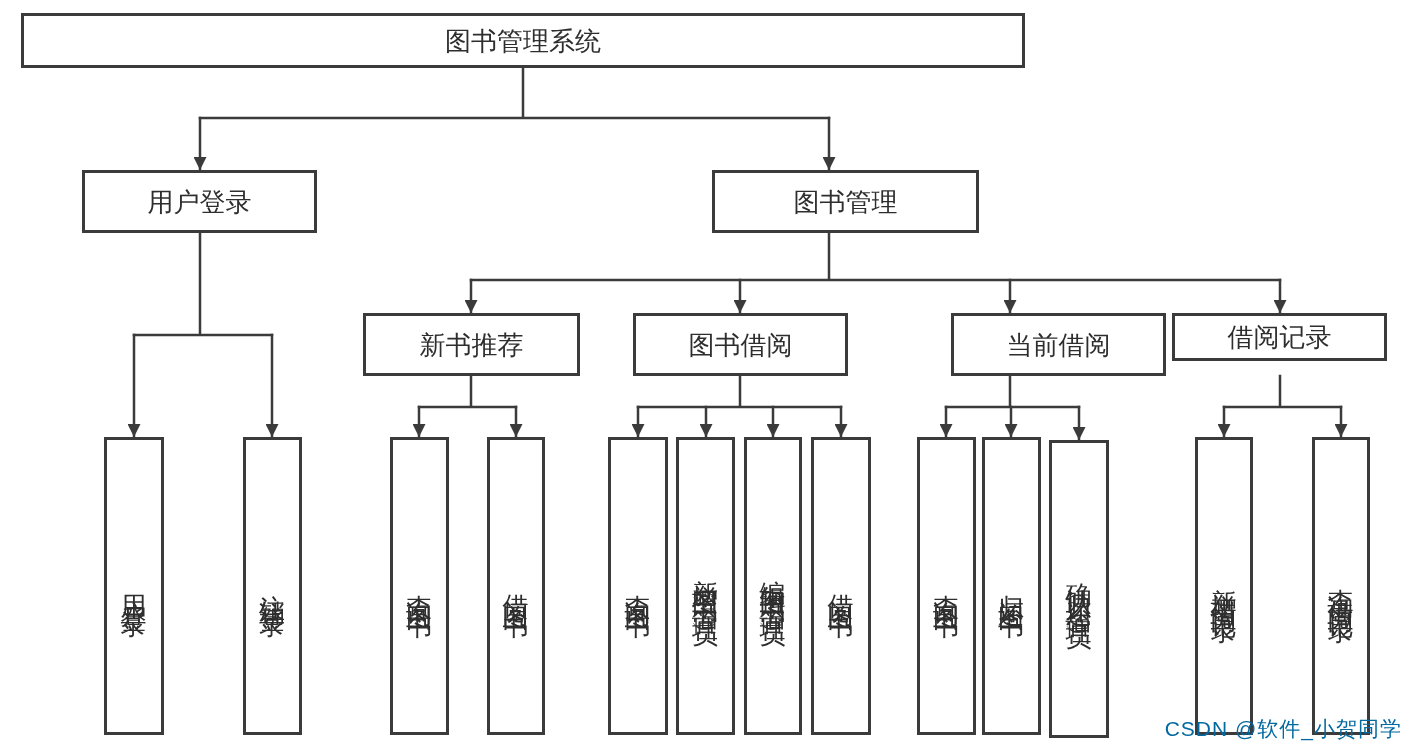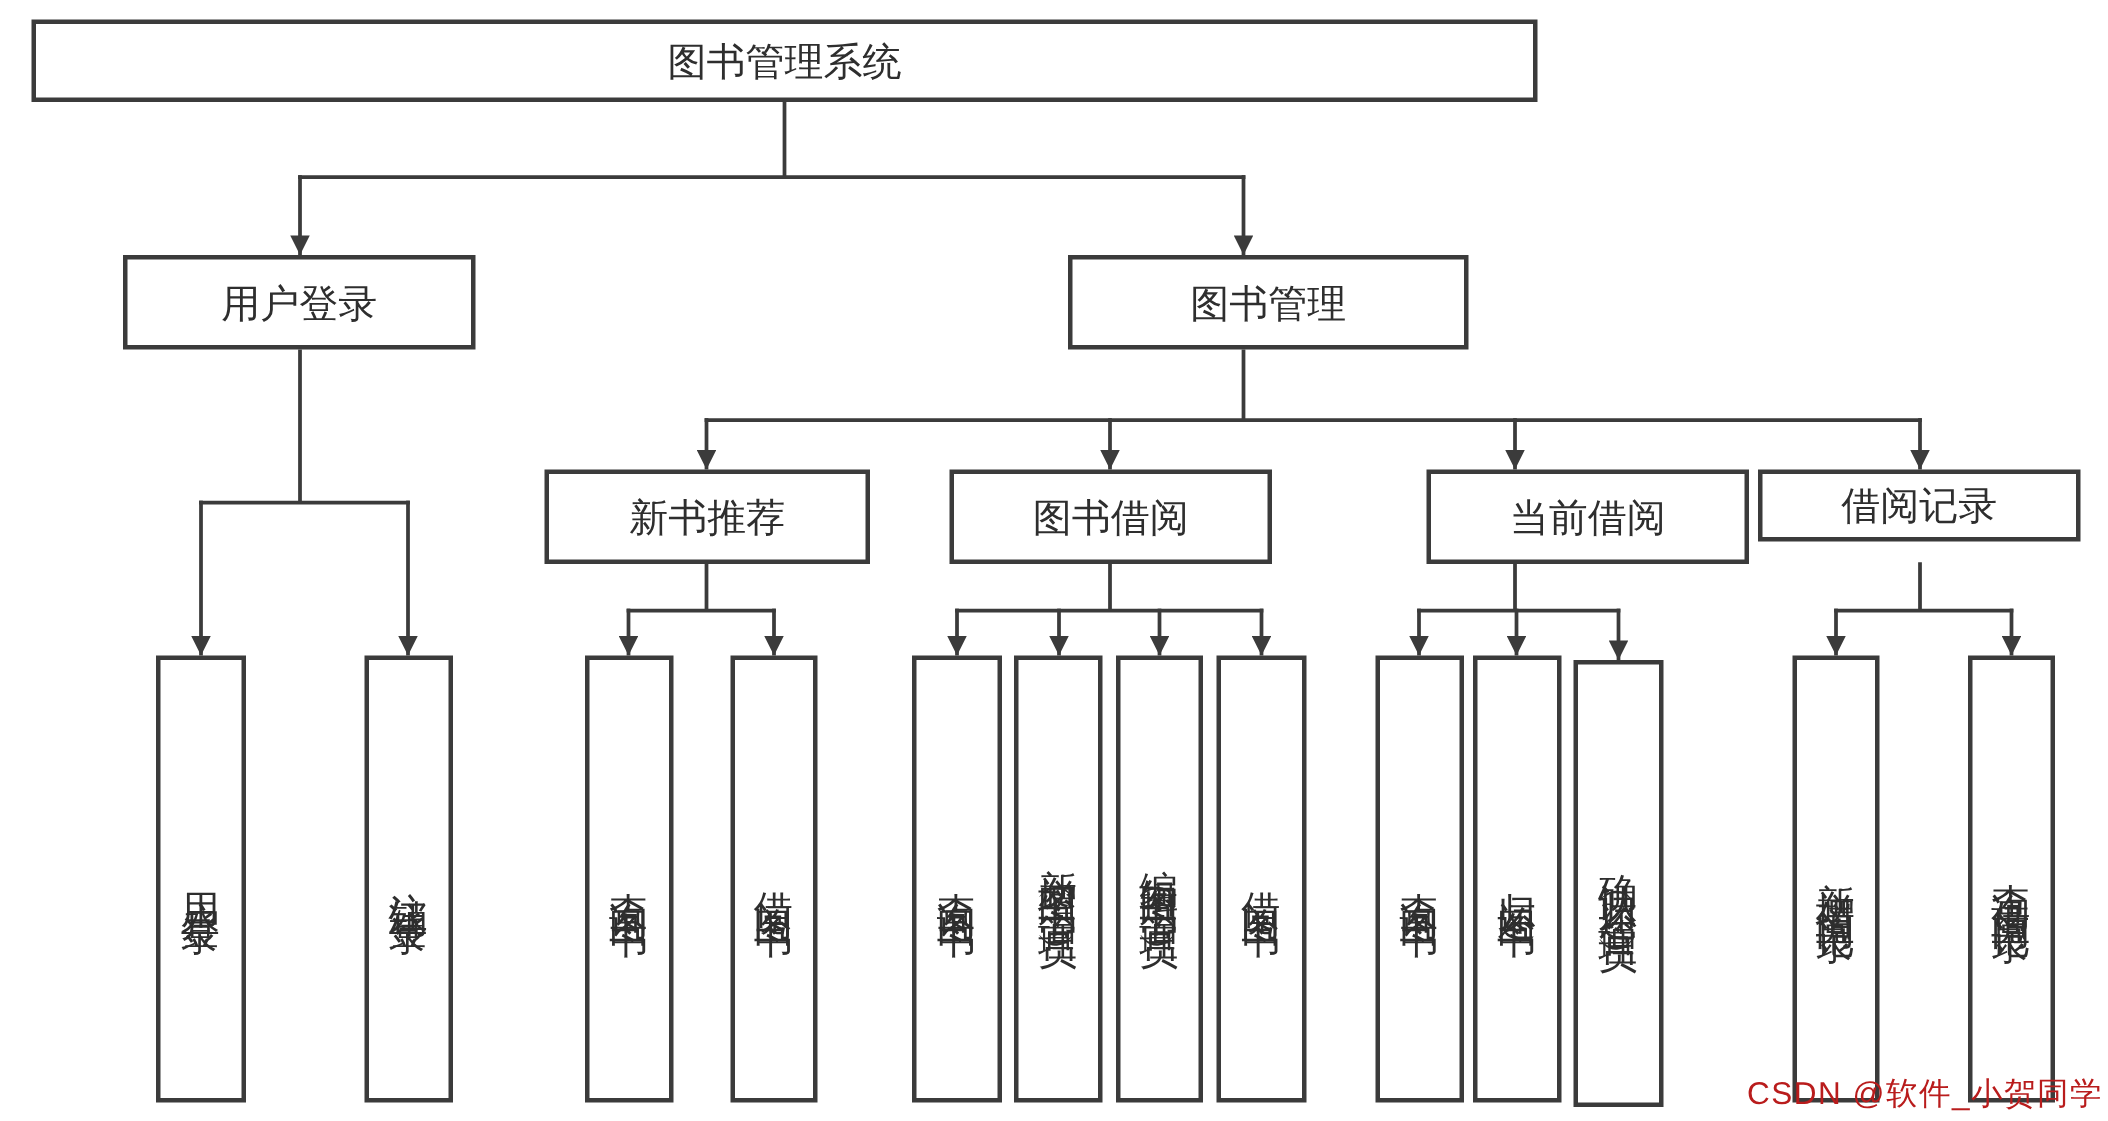--- a/index.html
+++ b/index.html
@@ -41,21 +41,21 @@
     letter-spacing: 6px;
     white-space: nowrap;
   }
 
   .watermark {
     position: absolute;
     right: 3px;
     bottom: 4px;
     font-size: 21px;
     letter-spacing: 1px;
-    color: #b91c1c;
+    color: #0369a1;
     z-index: 2;
   }
 </style>
 </head>
 <body>
 
 <div class="canvas">
 
   <svg class="connectors" viewBox="0 0 1405 747" xmlns="http://www.w3.org/2000/svg">
     <defs>

